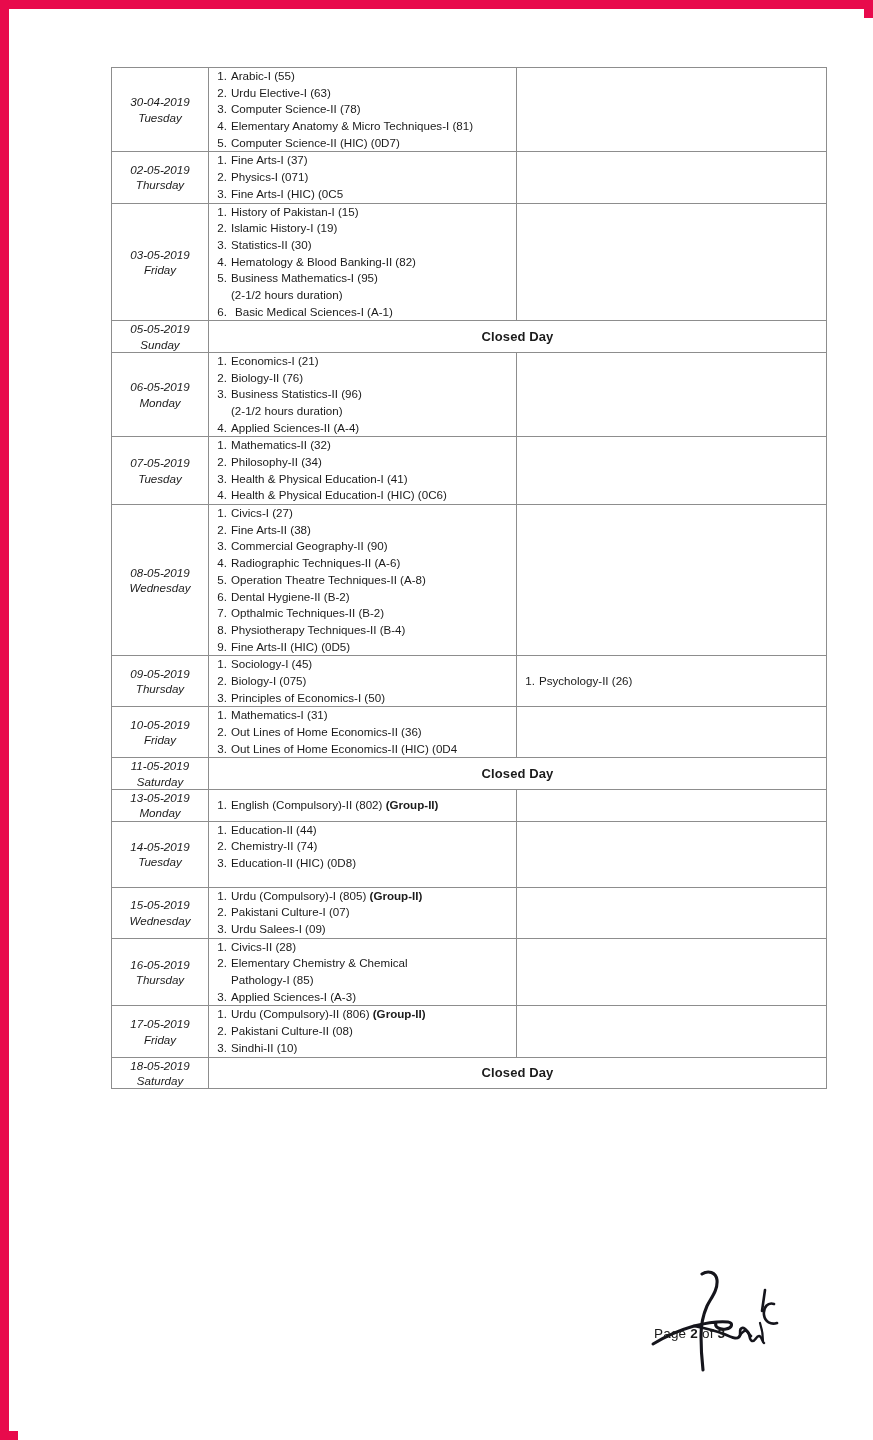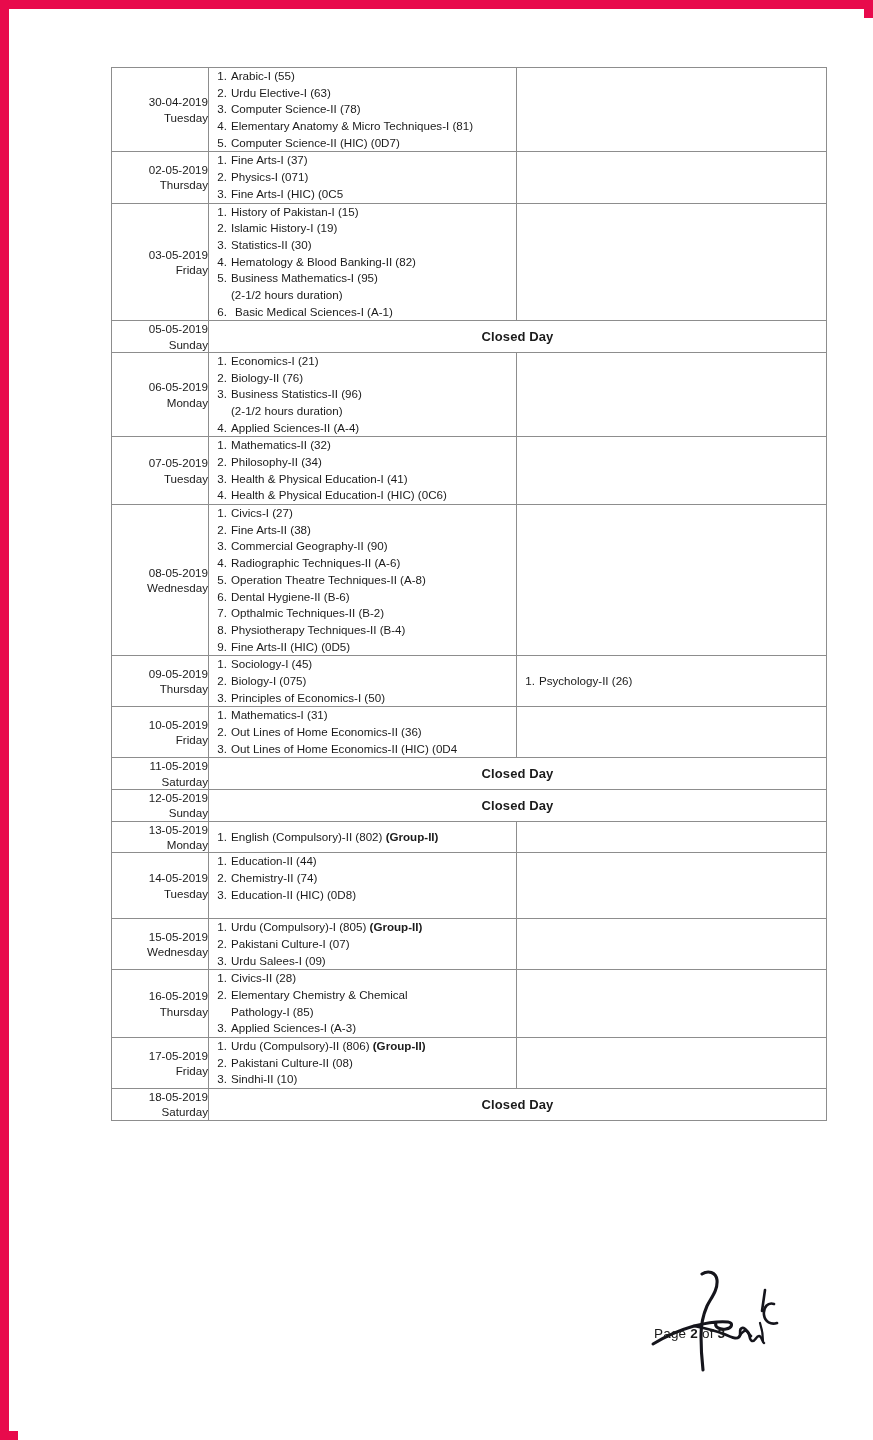--- a/index.html
+++ b/index.html
@@ -51,24 +51,25 @@
   table.schedule td {
     border: 1px solid #8d8d8d;
     vertical-align: middle;
     padding: 0;
   }
   col.c-date   { width: 97px; }
   col.c-main   { width: 308px; }
   col.c-extra  { width: 310px; }
 
   td.date-cell {
-    text-align: right;
+    text-align: center;
     line-height: 1.32;
     padding: 3px 2px;
     white-space: nowrap;
+    font-style: italic;
   }
   td.date-cell.top-align { vertical-align: top; padding-top: 0; }
 
   td.subj-cell {
     padding: 3px 4px 3px 8px;
     vertical-align: top;
   }
   td.extra-cell {
     padding: 3px 4px 3px 10px;
     vertical-align: middle;
@@ -243,21 +244,21 @@
                 <div>08-05-2019</div>
                 <div>Wednesday</div>
               </td>
               <td class="subj-cell">
                 <ol class="subj-list">
                   <li><span class="num">1.</span><span>Civics-I (27)</span></li>
                   <li><span class="num">2.</span><span>Fine Arts-II (38)</span></li>
                   <li><span class="num">3.</span><span>Commercial Geography-II (90)</span></li>
                   <li><span class="num">4.</span><span>Radiographic Techniques-II (A-6)</span></li>
                   <li><span class="num">5.</span><span>Operation Theatre Techniques-II (A-8)</span></li>
-                  <li><span class="num">6.</span><span>Dental Hygiene-II (B-6)</span></li>
+                  <li><span class="num">6.</span><span>Dental Hygiene-II (B-2)</span></li>
                   <li><span class="num">7.</span><span>Opthalmic Techniques-II (B-2)</span></li>
                   <li><span class="num">8.</span><span> Physiotherapy Techniques-II (B-4)</span></li>
                   <li><span class="num">9.</span><span> Fine Arts-II (HIC) (0D5)</span></li>
                 </ol>
               </td>
               <td class="extra-cell"></td>
             </tr>
             <tr>
               <td class="date-cell">
                 <div>09-05-2019</div>
@@ -287,27 +288,20 @@
                   <li><span class="num">2.</span><span>Out Lines of Home Economics-II (36)</span></li>
                   <li><span class="num">3.</span><span>Out Lines of Home Economics-II (HIC) (0D4</span></li>
                 </ol>
               </td>
               <td class="extra-cell"></td>
             </tr>
             <tr>
               <td class="date-cell">
                 <div>11-05-2019</div>
                 <div>Saturday</div>
-              </td>
-              <td class="closed-cell" colspan="2">Closed Day</td>
-            </tr>
-            <tr>
-              <td class="date-cell">
-                <div>12-05-2019</div>
-                <div>Sunday</div>
               </td>
               <td class="closed-cell" colspan="2">Closed Day</td>
             </tr>
             <tr>
               <td class="date-cell top-align">
                 <div>13-05-2019</div>
                 <div>Monday</div>
               </td>
               <td class="subj-cell">
                 <ol class="subj-list">

